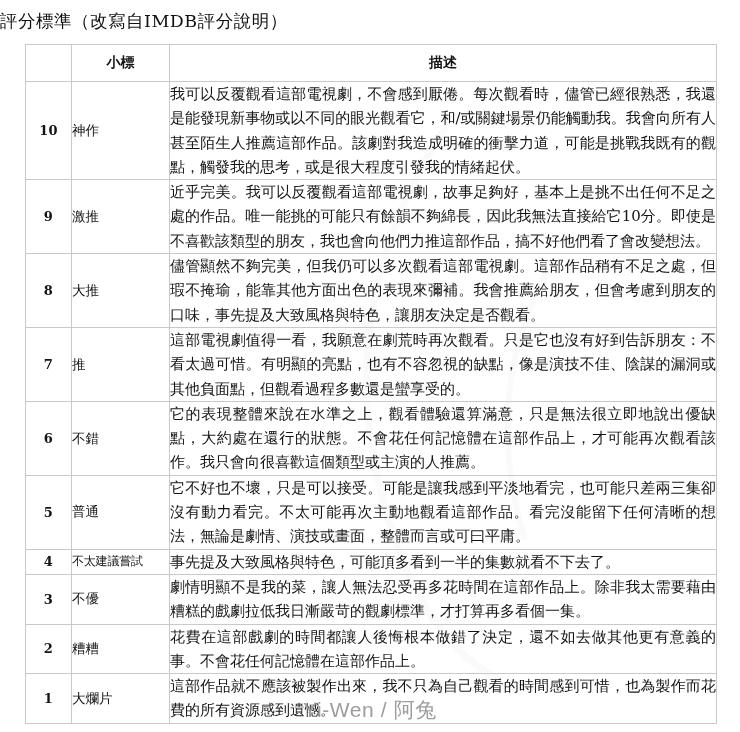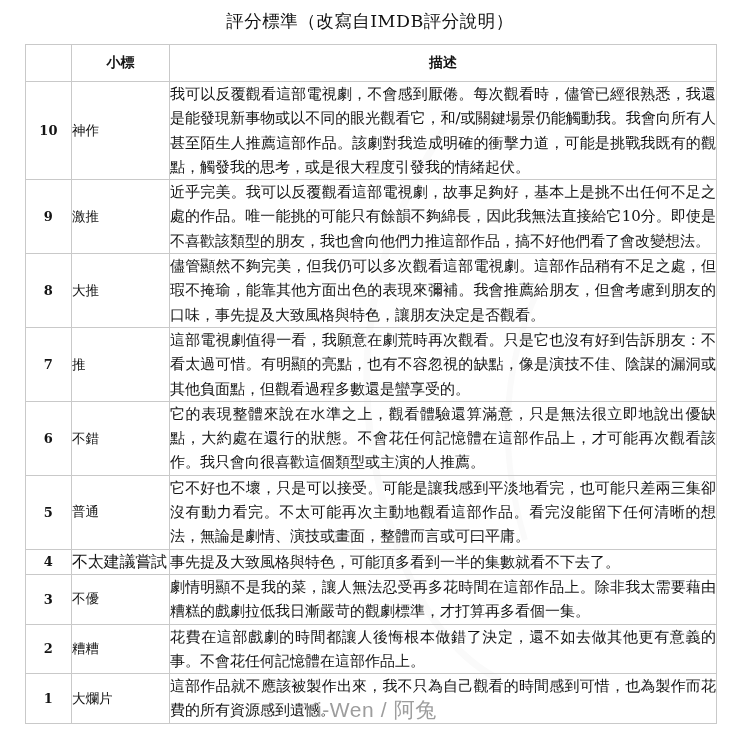--- a/index.html
+++ b/index.html
@@ -31,21 +31,21 @@
 
   .page {
     position: relative;
     z-index: 1;
     width: 740px;
     height: 732px;
     box-sizing: border-box;
   }
 
   .page-title {
-    text-align: center;
+    text-align: left;
     font-size: 17.5px;
     font-weight: 400;
     letter-spacing: 0.5px;
     margin: 0;
     padding: 9px 0 11px 0;
     color: #111111;
     font-family: "DejaVu Serif", "Liberation Serif", serif;
   }
 
   .table-wrap {
@@ -89,21 +89,21 @@
   }
 
   td.label-cell {
     text-align: left;
     font-size: 13.5px;
     color: #141414;
     line-height: 1.45;
     padding: 3px 2px;
   }
   td.label-cell.narrow-label {
-    font-size: 16px;
+    font-size: 12px;
     letter-spacing: -0.2px;
   }
 
   td.desc-cell {
     font-size: 15px;
     line-height: 1.62;
     color: #141414;
     text-align: justify;
     text-justify: inter-ideograph;
     padding: 7px 9px 7px 10px;

